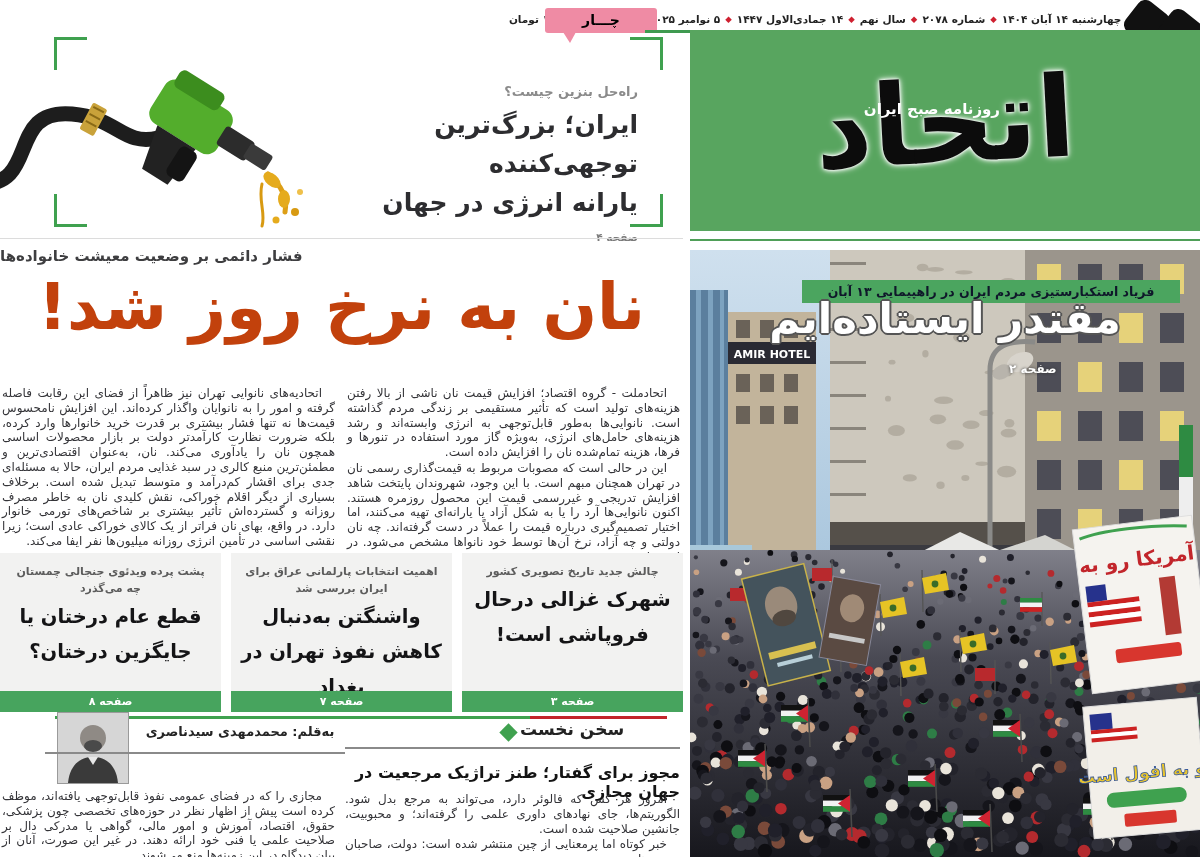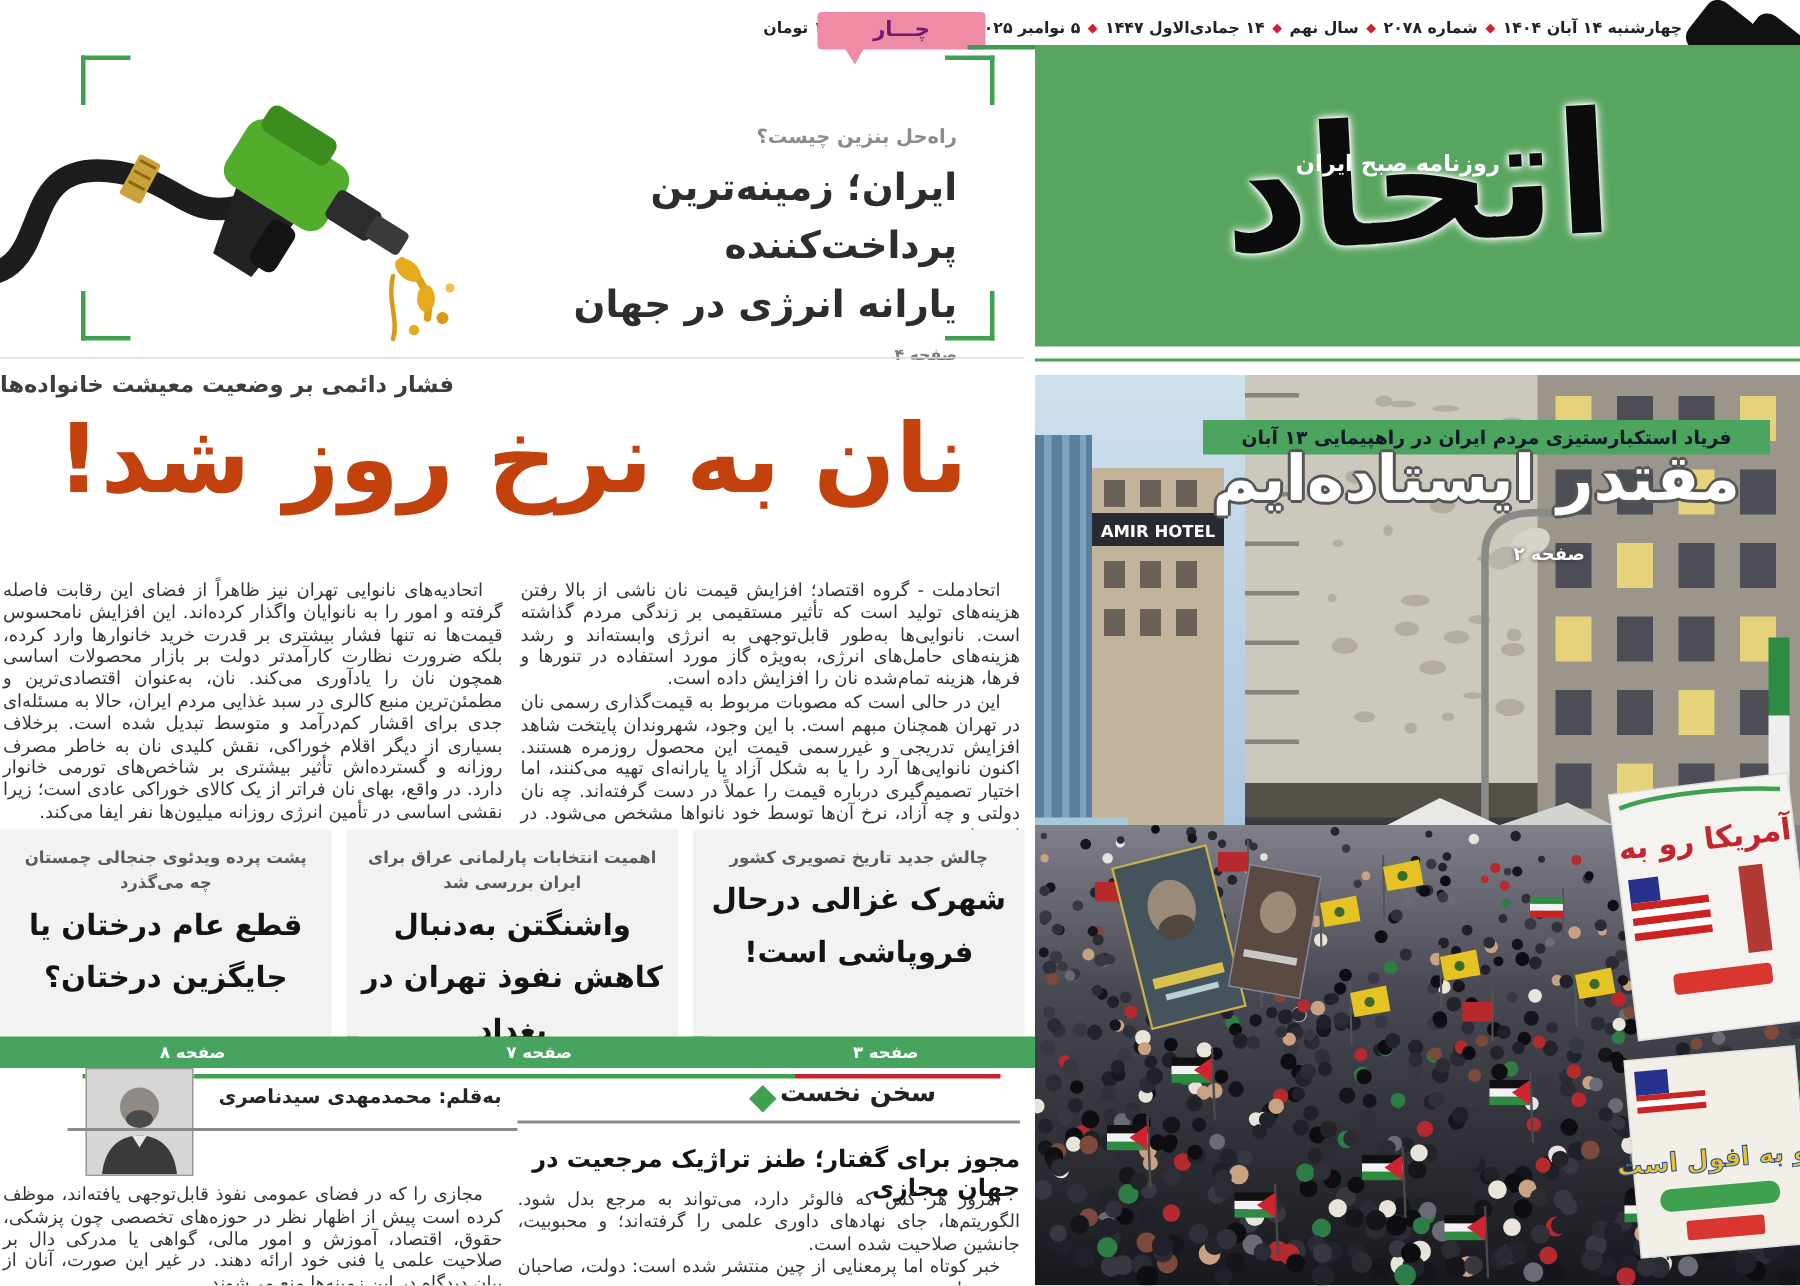--- a/index.html
+++ b/index.html
@@ -6,21 +6,21 @@
   .page{position:relative;width:1200px;height:857px;margin:0 auto;background:#fff;overflow:hidden;
         font-family:"DejaVu Sans",sans-serif;direction:rtl;}
   
   .dateline{position:absolute;top:13px;right:62px;display:flex;direction:rtl;align-items:center;
             font-size:10.5px;font-weight:bold;color:#222;white-space:nowrap;}
   .ditem::before{content:"◆";color:#cf2030;margin:0 5px;font-size:8.5px;vertical-align:1px;}
   .logo-diamond{position:absolute;width:38px;height:38px;background:#111;border-radius:9px;transform:rotate(38deg);}
   .d1{left:1128px;top:4px;}
   .d2{left:1161px;top:13px;}
   .corner-tag{position:absolute;left:545px;top:8px;width:112px;height:25px;background:#ef8ba4;border-radius:3px;
-              color:#701a75;font-size:14px;font-weight:bold;text-align:center;line-height:25px;}
+              color:#000000;font-size:14px;font-weight:bold;text-align:center;line-height:25px;}
   .tag-tail{position:absolute;left:18px;top:24px;width:0;height:0;border-left:7px solid transparent;
             border-right:6px solid transparent;border-top:11px solid #ef8ba4;}
   .tag-line{position:absolute;left:645px;top:30px;width:48px;height:3px;background:#3f9a50;}
   
   .masthead{position:absolute;left:690px;top:30px;width:510px;height:201px;background:#58a55f;}
   .mast-title{position:absolute;left:0;top:-14px;width:100%;height:215px;line-height:215px;text-align:center;
               font-size:112px;font-weight:bold;color:#0c0c0c;transform:rotate(-3deg);
               text-shadow:0 0 7px #fff,0 0 4px #fff,0 0 2px #fff;}
   .mast-sub{position:absolute;right:200px;top:70px;font-size:15px;font-weight:bold;color:#fff;letter-spacing:0.5px;text-align:right;}
   .mast-underline{position:absolute;left:690px;top:239px;width:510px;height:2px;background:#4f9f58;}
@@ -46,39 +46,39 @@
   .bodycol p{margin:0 0 1px 0;text-indent:13px;}
   .lead-col-right{left:347px;top:386px;width:333px;height:150px;}
   .lead-col-left{left:2px;top:386px;width:333px;height:166px;}
   .more-ref{font-size:10.5px;font-weight:bold;color:#6a6a6a;margin-top:5px;text-align:left;}
   
   .boxes{position:absolute;left:0;top:553px;width:683px;height:159px;display:flex;gap:10px;}
   .nbox{position:relative;flex:1;background:#f2f2f1;}
   .nbox-kicker{margin:10px auto 0;width:88%;text-align:center;font-size:11px;color:#5c5c5c;line-height:1.55;font-weight:bold;}
   .nbox-headline{margin:3px auto 0;width:92%;text-align:center;font-size:19.5px;font-weight:900;color:#141416;line-height:1.78;}
   .nbox-bar{position:absolute;bottom:0;left:0;width:100%;height:21px;background:#47a45e;color:#fff;
-            font-size:11px;font-weight:bold;text-align:center;line-height:21px;padding-left:18px;}
+            font-size:11px;font-weight:bold;text-align:center;line-height:21px;}
   
   .fw-rule-green{position:absolute;left:55px;top:716px;width:475px;height:2.5px;background:#3fa14f;}
   .fw-rule-red{position:absolute;left:530px;top:716px;width:137px;height:2.5px;background:#c2252b;}
   .fw-diamond{position:absolute;left:502px;top:726px;width:13px;height:13px;background:#3fa14f;transform:rotate(45deg);}
   .fw-title{position:absolute;left:520px;top:719px;width:148px;text-align:left;font-size:17px;font-weight:800;color:#222;}
   .fw-rule-mid{position:absolute;left:345px;top:747px;width:335px;height:2px;background:#8a8a8a;}
   .fw-photo{position:absolute;left:57px;top:712px;width:70px;height:70px;border:1px solid #9a9a9a;background:#dedede;overflow:hidden;}
   .fw-byline{position:absolute;left:135px;top:724px;width:210px;text-align:center;font-size:13px;font-weight:bold;color:#252525;}
   .fw-byline-rule{position:absolute;left:45px;top:752px;width:300px;height:2px;background:#8a8a8a;}
   .fw-headline{position:absolute;left:345px;top:763px;width:335px;font-size:16px;font-weight:900;color:#141414;text-align:right;}
   .fw-col-right{left:345px;top:792px;width:335px;height:65px;}
   .fw-col-left{left:2px;top:789px;width:333px;height:68px;}
   
   .photo{position:absolute;left:690px;top:250px;width:510px;height:607px;background:#9fb8c8;}
   .photo svg{position:absolute;left:0;top:0;}
   .p-caption{position:absolute;left:112px;top:30px;width:378px;height:23px;background:#4ba55f;color:#0f172a;
              font-size:12.5px;font-weight:bold;text-align:center;line-height:23px;}
-  .p-title{position:absolute;left:40px;top:44px;width:430px;font-size:42px;font-weight:900;color:#fff;
+  .p-title{position:absolute;left:40px;top:44px;width:430px;text-align:center;font-size:42px;font-weight:900;color:#fff;
            text-shadow:2px 0 0 #555,-2px 0 0 #555,0 2px 0 #555,0 -2px 0 #555,1px 1px 0 #555,-1px -1px 0 #555,1px -1px 0 #555,-1px 1px 0 #555;}
   .p-page{position:absolute;left:301px;top:112px;font-size:12px;font-weight:bold;color:#fff;text-shadow:0 0 3px #333;padding-left:18px;}
 </style>
 </head>
 <body>
 
 <div class="page">
 
   <div class="dateline">
     <span class="ditem">چهارشنبه ۱۴ آبان ۱۴۰۴</span>
@@ -131,21 +131,21 @@
         <ellipse cx="284" cy="165" rx="6" ry="9" fill="#e5ab1d"></ellipse>
         <circle cx="295" cy="178" r="4" fill="#d89a12"></circle>
         <circle cx="276" cy="186" r="3.5" fill="#e5ab1d"></circle>
         <circle cx="300" cy="158" r="3" fill="#efc04a"></circle>
         <path d="M262,150 C258,166 266,180 262,192" fill="none" stroke="#d89a12" stroke-width="3" stroke-linecap="round"></path>
       </g>
     </svg>
     <div class="fuel-text">
       <div class="fuel-kicker">راه‌حل بنزین چیست؟</div>
       <div class="fuel-headline">
-        <div>ایران؛ زمینه‌ترین پرداخت‌کننده</div>
+        <div>ایران؛ بزرگ‌ترین توجهی‌کننده</div>
         <div>یارانه انرژی در جهان</div>
       </div>
       <div class="fuel-page">صفحه ۴</div>
     </div>
   </div>
   <div class="fuel-divider"></div>
 
   <div class="lead-kicker">فشار دائمی بر وضعیت معیشت خانواده‌ها</div>
   <div class="lead-headline">نان به نرخ روز شد!</div>
   <div class="bodycol lead-col-right">

